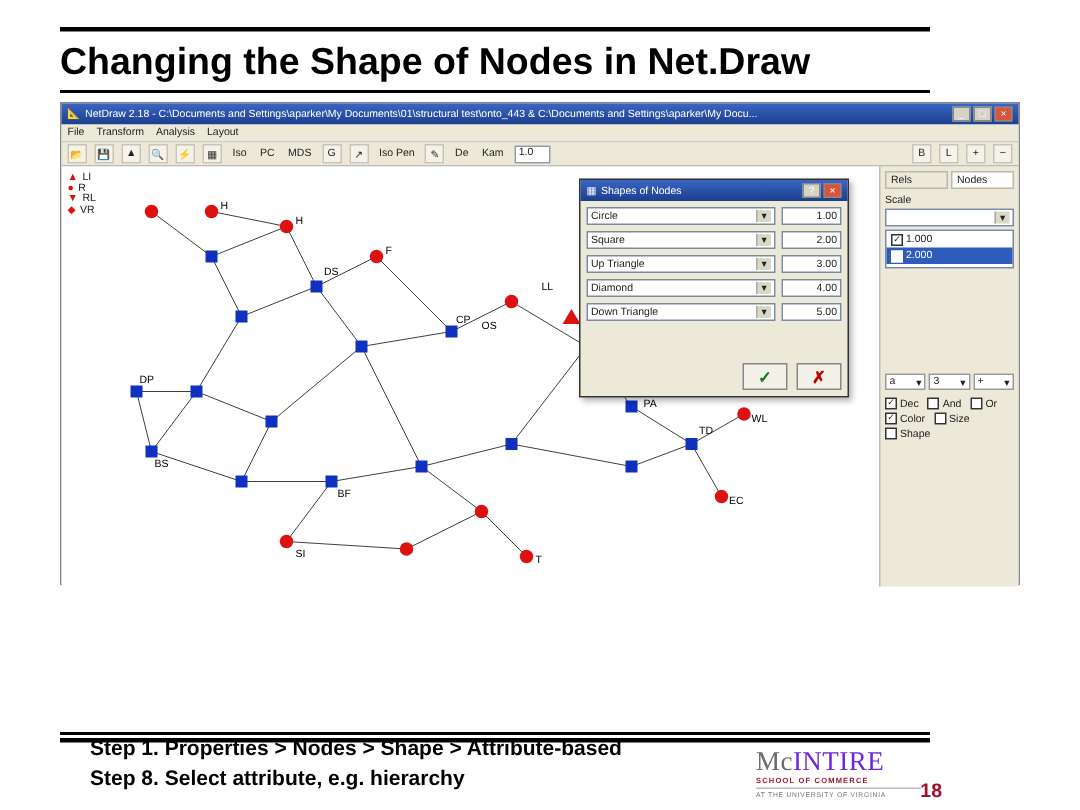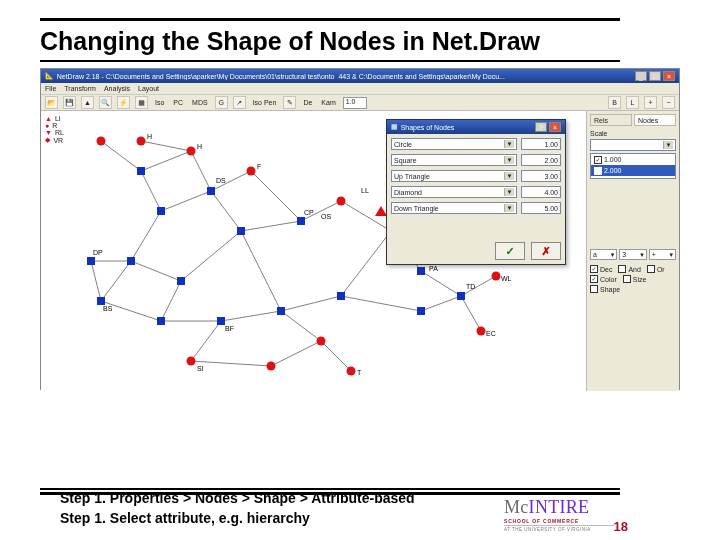--- a/index.html
+++ b/index.html
@@ -347,21 +347,21 @@
               <span class="chkbox"></span>
               <span>Shape</span>
             </span>
         </div>
       </div>
     </div>
   </div>
 
   <div class="steps">
     <div>Step 1. Properties &gt; Nodes &gt; Shape &gt; Attribute-based</div>
-    <div>Step 1. Select attribute, e.g. hierarchy</div>
+    <div>Step 8. Select attribute, e.g. hierarchy</div>
   </div>
   <div class="rule-bottom-1"></div>
   <div class="rule-bottom-2"></div>
 
   <div class="logo">
     <div class="mc"><span>Mc</span><span class="i">INTIRE</span></div>
     <div class="l2">SCHOOL OF COMMERCE</div>
     <div class="l3">AT THE UNIVERSITY OF VIRGINIA</div>
   </div>
 

